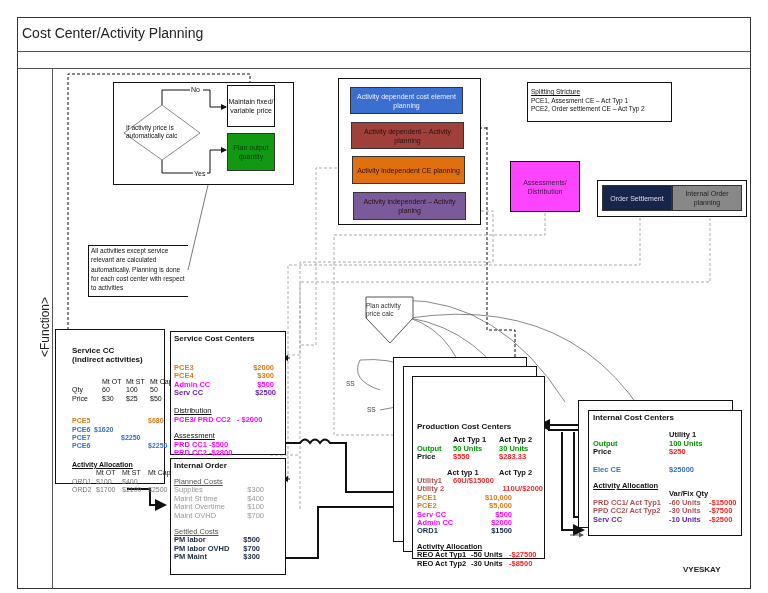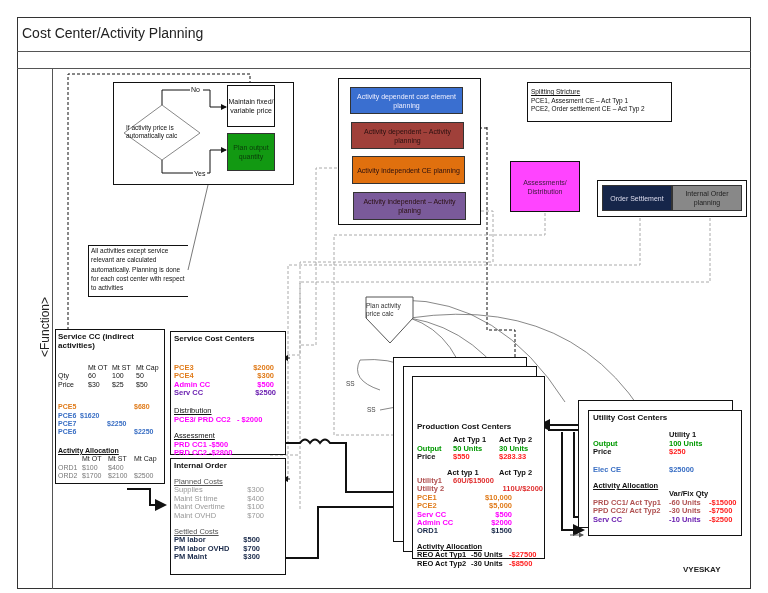--- a/index.html
+++ b/index.html
@@ -135,21 +135,21 @@
     <span>Internal Order planning</span>
   </div>
 
 <svg width="768" height="593">
   <polygon points="366,297 413,297 413,318 390,343 366,318" fill="#fff" stroke="#555" stroke-width="1"></polygon>
 </svg>
 <div class="abs small center" style="left:366px;top:302px;width:47px;font-size:6.5px;line-height:8px;color:#333;">Plan activity price calc</div>
 <div class="abs small" style="left:346px;top:379px;font-size:6.5px;color:#444;">SS</div>
 <div class="abs small" style="left:367px;top:405px;font-size:6.5px;color:#444;">SS</div>
 
-<div class="abs box small" style="left:55px;top:329px;width:110px;height:155px;padding:2px;font-size:7px;line-height:8.4px;">
+<div class="abs box small" style="left:55px;top:329px;width:110px;height:155px;padding:16px;font-size:7px;line-height:8.4px;">
   <div class="b" style="font-size:8px;line-height:9px;">Service CC (indirect activities)</div>
   <div style="display:grid;grid-template-columns:30px 24px 24px 28px;margin-top:14px;">
     <span></span>
     <span>Mt OT</span>
     <span>Mt ST</span>
     <span>Mt Cap</span>
     <span>Qty</span>
     <span>60</span>
     <span>100</span>
     <span>50</span>
@@ -320,21 +320,21 @@
     <div style="display:grid;grid-template-columns:54px 38px 36px;">
         <span>REO Act Typ2</span>
         <span>-30 Units</span>
         <span style="color:#ff2020">-$8500</span>
       </div>
   </div>
 </div>
 
 <div class="abs stack" style="left:578px;top:400px;width:155px;height:128px;"></div>
 <div class="abs box small" style="left:588px;top:410px;width:154px;height:126px;padding:3px 4px;font-size:7.5px;line-height:8.4px;">
-  <div class="b" style="font-size:8px;">Utility Cost Centers</div>
+  <div class="b" style="font-size:8px;">Internal Cost Centers</div>
   <div style="display:grid;grid-template-columns:76px 60px;margin-top:9px;font-weight:bold;">
     <span></span>
       <span>Utility 1</span>
     <span style="color:#009900">Output</span>
       <span style="color:#009900">100 Units</span>
     <span>Price</span>
       <span style="color:#ff2020">$250</span>
   </div>
   <div style="display:grid;grid-template-columns:76px 60px;margin-top:9px;font-weight:bold;color:#3a6fc4;">
     <span>Elec CE</span>

